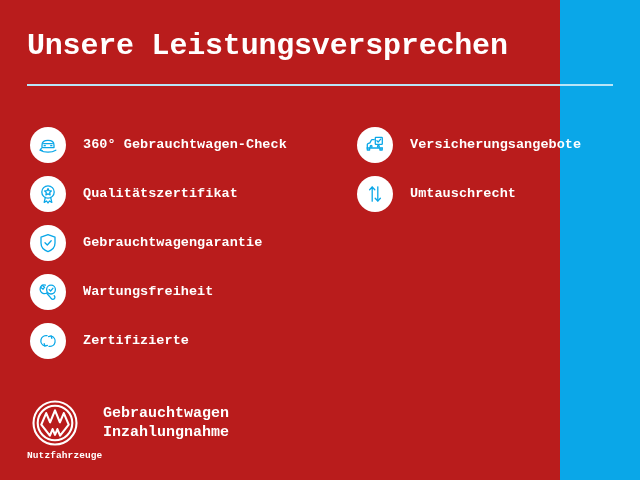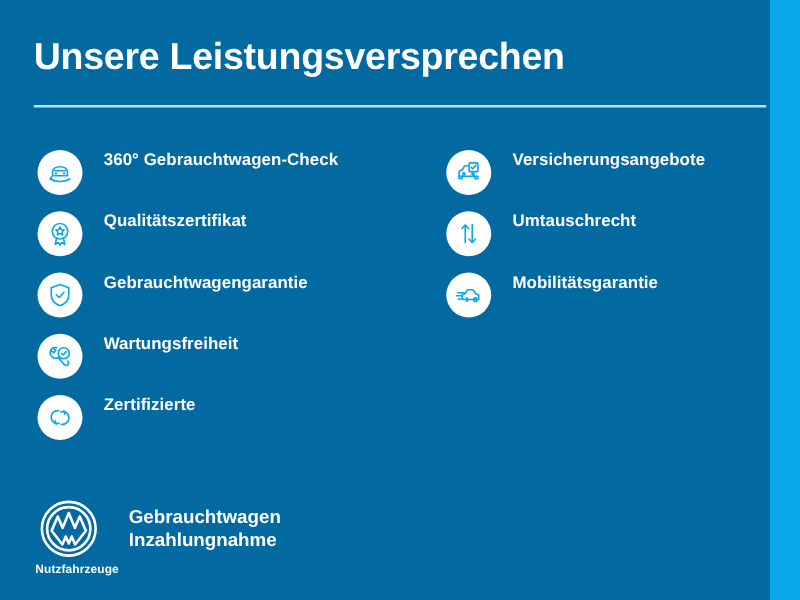--- a/index.html
+++ b/index.html
@@ -8,24 +8,25 @@
   }
   body {
     width: 640px;
     height: 480px;
     overflow: hidden;
     font-family: "Liberation Sans", sans-serif;
     background: #0aa7e8;
   }
   .slide {
     position: relative;
-    width: 616px;
+    width: 560px;
     height: 480px;
-    background: #0369a1;
+    background: #b91c1c;
     box-sizing: border-box;
+    font-family: Liberation Mono, monospace;
   }
 
   
   .title {
     position: absolute;
     left: 27px;
     top: 29px;
     font-size: 30px;
     font-weight: bold;
     color: #ffffff;
@@ -44,20 +45,21 @@
   
   .col {
     position: absolute;
     top: 120px;
   }
   .col-left  { left: 30px; }
   .col-right { left: 357px; }
 
   .feature {
     display: flex;
+    align-items: center;
     height: 49px;
   }
   .feature-icon {
     width: 36px;
     height: 36px;
     border-radius: 50%;
     background: #ffffff;
     flex: 0 0 36px;
     display: flex;
     align-items: center;
@@ -206,31 +208,20 @@
         <svg width="24" height="24" viewBox="0 0 24 24" fill="none" stroke="#0aa7e8" stroke-width="1.3" stroke-linecap="round" stroke-linejoin="round">
           <path d="M9.2 19.2 L9.2 5.2"></path>
           <path d="M6.6 7.8 L9.2 5 L11.8 7.8"></path>
           <path d="M14.8 4.8 L14.8 18.8"></path>
           <path d="M12.2 16.2 L14.8 19 L17.4 16.2"></path>
         </svg>
       </div>
       <div class="feature-label">Umtauschrecht</div>
     </div>
 
-    <div class="feature">
-      <div class="feature-icon">
-        <svg width="24" height="24" viewBox="0 0 24 24" fill="none" stroke="#0aa7e8" stroke-width="1.3" stroke-linecap="round" stroke-linejoin="round">
-          <path d="M7.3 15.6 L6.6 12.6 C6.5 12.1 6.8 11.8 7.2 11.6 L9.3 10.8 L10.5 8.4 C10.7 8 11 7.8 11.4 7.8 L14.6 7.8 C15.1 7.8 15.5 8 15.8 8.4 L17.6 11 L19.3 11.6 C19.7 11.8 20 12.1 20 12.6 L20 15.6 Z"></path>
-          <path d="M9.9 17 C10.6 17 11.2 16.4 11.2 15.7 C11.2 15 10.6 14.4 9.9 14.4"></path>
-          <circle cx="17.3" cy="15.7" r="1.4"></circle>
-          <path d="M3.2 10.2 L8.2 10.2 M2.2 12.6 L6.4 12.6 M3.5 15.2 L6.6 15.2"></path>
-        </svg>
-      </div>
-      <div class="feature-label">Mobilitätsgarantie</div>
-    </div>
 
 
   </div>
 
   <div class="footer">
     <div class="vw-logo-wrap">
       <svg class="vw-mark" width="50" height="50" viewBox="0 0 50 50" fill="none" stroke="#ffffff" stroke-width="2.1" stroke-linecap="round" stroke-linejoin="round">
         <circle cx="25" cy="25" r="21.5"></circle>
         <circle cx="25" cy="25" r="17.3"></circle>
         <path d="M25 12.4 L20.1 24.3 L16.2 15.2 M16.2 15.2 L11.3 26.6 L19.9 37.6 L22.6 31.2 M22.6 31.2 L25 36.8 L27.4 31.2 M27.4 31.2 L30.1 37.6 L38.7 26.6 L33.8 15.2 M33.8 15.2 L29.9 24.3 L25 12.4"></path>

